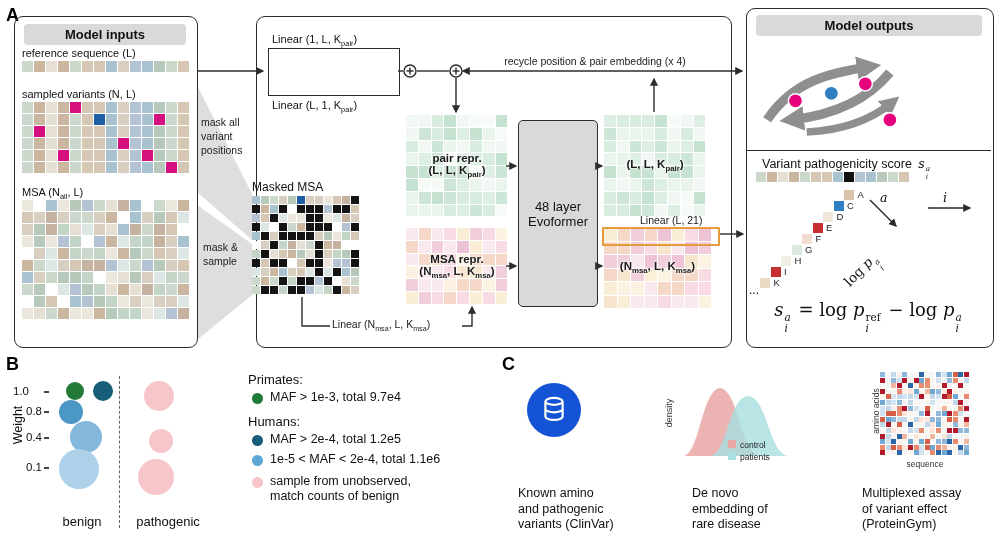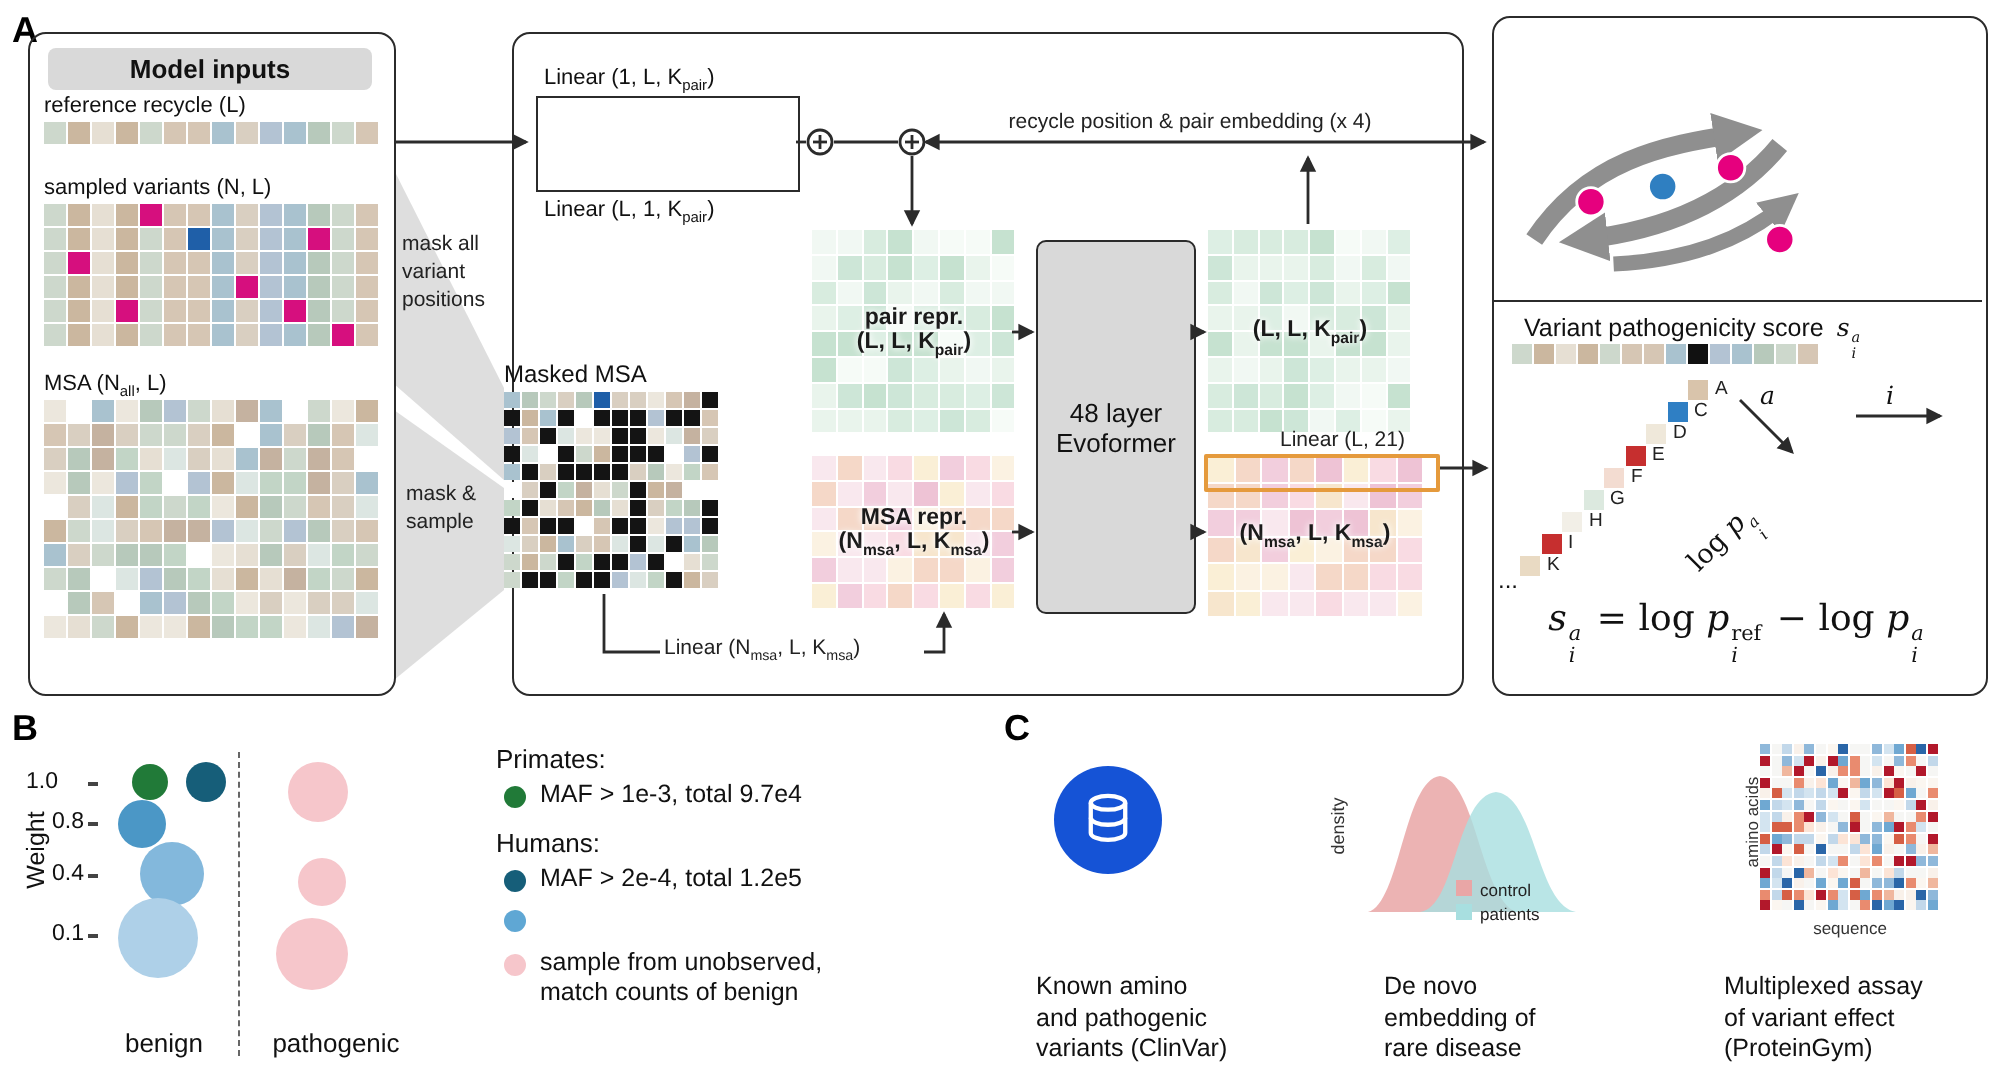--- a/index.html
+++ b/index.html
@@ -45,21 +45,21 @@
 
   <svg class="abs" style="left:0;top:0;z-index:1;pointer-events:none" width="1000" height="538">
     <polygon points="197,85 252,194 252,240 197,192" fill="#cdcdcd" opacity="0.65"></polygon>
     <polygon points="197,205 252,244 252,295 197,340" fill="#cdcdcd" opacity="0.65"></polygon>
   </svg>
 
   <div class="panel-label" style="left:6px;top:5px">A</div>
 
   <div class="box" style="left:14px;top:16px;width:182px;height:330px;z-index:2"></div>
   <div class="hdr" style="left:24px;top:24px;width:162px;height:21px;z-index:3">Model inputs</div>
-  <div class="lbl" style="left:22px;top:47px;z-index:3">reference recycle (L)</div>
+  <div class="lbl" style="left:22px;top:47px;z-index:3">reference sequence (L)</div>
   <div class="grid" style="left: 22px; top: 61px; z-index: 3; grid-template-columns: repeat(14, 11px); grid-auto-rows: 11px; gap: 1px;">
       <div class="c" style="background: rgb(205, 216, 204);"></div>
       <div class="c" style="background: rgb(203, 183, 159);"></div>
       <div class="c" style="background: rgb(230, 223, 211);"></div>
       <div class="c" style="background: rgb(203, 183, 159);"></div>
       <div class="c" style="background: rgb(205, 216, 204);"></div>
       <div class="c" style="background: rgb(214, 198, 180);"></div>
       <div class="c" style="background: rgb(214, 198, 180);"></div>
       <div class="c" style="background: rgb(169, 194, 207);"></div>
       <div class="c" style="background: rgb(217, 207, 193);"></div>
@@ -701,20 +701,21 @@
     </div>
   <div class="hl-row" style="left:602px;top:227px;width:114px;height:15px"></div>
   <div class="overlay-lbl" style="left:604px;top:228px;width:107px;height:80px">
     <span><span>(N</span><sub>msa</sub><span>, L, K</span><sub>msa</sub><span>)</span></span>
   </div>
 
   <div class="lbl-sm" style="left:332px;top:318px;z-index:3"><span>Linear (N</span><sub>msa</sub><span>, L, K</span><sub>msa</sub><span>)</span></div>
   <div class="lbl-sm" style="left:640px;top:214px;z-index:3">Linear (L, 21)</div>
 
   <div class="box" style="left:746px;top:8px;width:246px;height:338px;z-index:2"></div>
+  <div class="hdr" style="left:756px;top:15px;width:226px;height:21px;z-index:3">Model outputs</div>
 
   <svg class="abs" style="left:752px;top:40px;z-index:3" width="170" height="100" viewBox="0 0 180 105">
     <defs>
       <marker id="gah" viewBox="0 0 10 10" refX="5" refY="5" markerWidth="2.6" markerHeight="2.6" orient="auto">
         <path d="M0,0 L10,5 L0,10 Z" fill="#8f8f8f"></path>
       </marker>
     </defs>
     <path d="M16,84 C44,42 84,34 124,28" stroke="#8f8f8f" stroke-width="10" fill="none" marker-end="url(#gah)"></path>
     <path d="M146,34 C118,68 78,80 42,84" stroke="#8f8f8f" stroke-width="10" fill="none" marker-end="url(#gah)"></path>
     <path d="M58,97 C98,95 126,84 148,66" stroke="#8f8f8f" stroke-width="8" fill="none" marker-end="url(#gah)"></path>
@@ -861,20 +862,21 @@
   <div class="abs" style="left:50px;top:514px;width:64px;text-align:center;font-size:13px">benign</div>
   <div class="abs" style="left:126px;top:514px;width:84px;text-align:center;font-size:13px">pathogenic</div>
 
   <div class="legend-head" style="left:248px;top:372px">Primates:</div>
   <div class="legend-dot" style="left: 252px; top: 393px; background: rgb(33, 122, 56);"></div>
   <div class="legend-text" style="left:270px;top:390px">MAF &gt; 1e-3, total 9.7e4</div>
   <div class="legend-head" style="left:248px;top:414px">Humans:</div>
   <div class="legend-dot" style="left: 252px; top: 435px; background: rgb(22, 94, 121);"></div>
   <div class="legend-text" style="left:270px;top:432px">MAF &gt; 2e-4, total 1.2e5</div>
   <div class="legend-dot" style="left: 252px; top: 455px; background: rgb(95, 167, 212);"></div>
+  <div class="legend-text" style="left:270px;top:452px">1e-5 &lt; MAF &lt; 2e-4, total 1.1e6</div>
   <div class="legend-dot" style="left: 252px; top: 477px; background: rgb(246, 198, 203);"></div>
   <div class="legend-text" style="left:270px;top:474px">sample from unobserved,</div>
   <div class="legend-text" style="left:270px;top:489px">match counts of benign</div>
 
   <div class="panel-label" style="left:502px;top:354px">C</div>
 
   <div class="abs" style="left:527px;top:383px;width:54px;height:54px;border-radius:50%;background:var(--clinvar_blue);display:flex;align-items:center;justify-content:center">
     <svg width="26" height="28" viewBox="0 0 24 26">
       <g stroke="#fff" stroke-width="2" fill="none">
         <ellipse cx="12" cy="5" rx="8" ry="3.2"></ellipse>

